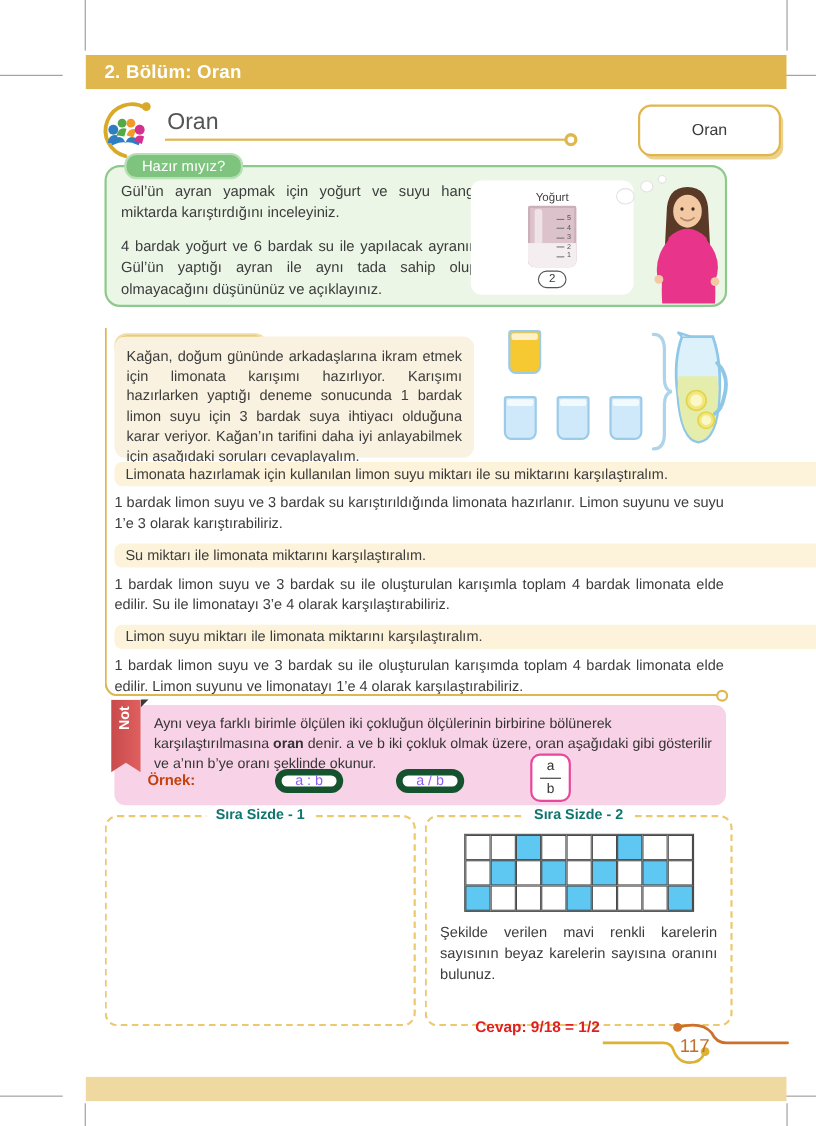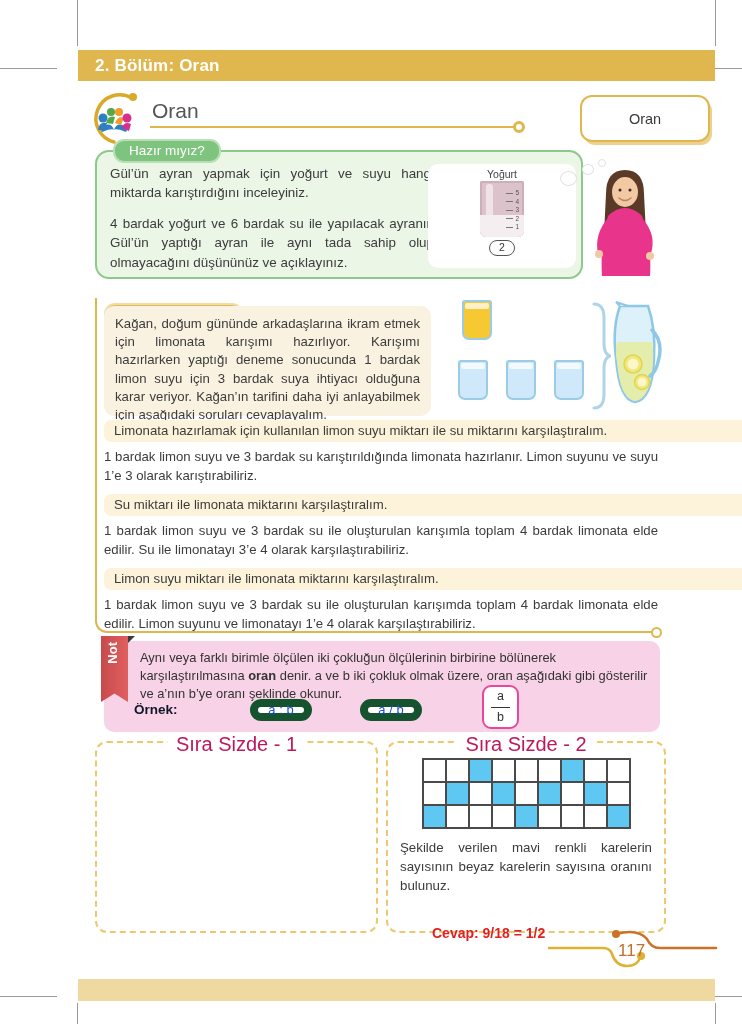--- a/index.html
+++ b/index.html
@@ -28,35 +28,35 @@
   .title-ring { position:absolute; left:513px; top:121px; width:12px; height:12px; border:3px solid var(--gold,#d9b44a); border-radius:50%; background:#fff; }
   .oran-tab {
     position:absolute; left:580px; top:95px; width:130px; height:47px;
     background:#fff; border:2px solid var(--gold,#d9b44a); border-radius:12px;
     box-shadow: 3px 4px 0 -1px #ecd28c;
     font-size:14.5px; color:#3a3a3a; display:flex; align-items:center; justify-content:center;
   }
 
   
   .hazir-box {
-    position:absolute; left:95px; top:150px; width:488px; height:129px;
+    position:absolute; left:95px; top:150px; width:566px; height:129px;
     background:#ebf6e7; border:2px solid #8cc98a; border-radius:14px;
   }
   .pill-label {
     position:absolute; top:-13px; left:16px; color:#fff; font-size:13.5px;
     padding:2px 14px 3px; border-radius:11px; white-space:nowrap;
   }
   .pill-green { background:#7fc47e; border:2px solid #b8e0b5; }
   .pill-gold  { background:#e3bb52; border:2px solid #f0dca4; }
   .hazir-text { position:absolute; left:13px; top:12px; width:324px; font-size:13.4px; line-height:1.45; text-align:justify; color:#3c3c3c; }
   .hazir-text p + p { margin-top:11px; }
 
   .beaker-panel {
     position:absolute; left:331px; top:12px; width:148px; height:104px;
-    background:#fff; border-radius:10px; display:flex; justify-content:space-around; padding:4px 6px 0;
+    background:#fff; border-radius:10px; display:flex; justify-content:space-around; padding:4px 6px 0;align-items:center;
   }
   .beaker { width:58px; text-align:center; position:relative; }
   .beaker-name { font-size:10.5px; color:#444; margin-bottom:1px; }
   .beaker-glass {
     position:relative; width:44px; height:56px; margin:0 auto;
     background:#dcc2cb; border-radius:2px 2px 6px 6px; overflow:hidden;
     box-shadow: inset 0 0 0 2px #cbafba;
   }
   .beaker-glass::before { content:""; position:absolute; left:6px; top:3px; width:7px; height:48px; background:rgba(255,255,255,.55); border-radius:3px; }
   .beaker-fill { position:absolute; left:0; bottom:0; width:100%; }
@@ -106,41 +106,41 @@
     position:absolute; left:101px; top:636px; width:27px; height:66px;
     background:linear-gradient(90deg,#c84a4a,#e06060);
     clip-path: polygon(0 0,100% 0,100% 100%,50% 87%,0 100%);
     z-index:3;
   }
   .not-ribbon span {
     position:absolute; left:4px; top:6px; color:#fff; font-weight:bold; font-size:13px;
     writing-mode: vertical-rl; transform: rotate(180deg);
   }
   .ribbon-fold { position:absolute; left:128px; top:636px; width:0; height:0; border-left:7px solid #3a3a3a; border-bottom:7px solid transparent; z-index:2; }
-  .ornek-label { position:absolute; left:30px; top:60px; font-weight:bold; font-size:13.5px; color:#0f172a; }
+  .ornek-label { position:absolute; left:30px; top:60px; font-weight:bold; font-size:13.5px; color:#c2410c; }
   .notation-box {
-    position:absolute; width:62px; height:22px; background:#fff; border:8px solid #14532d;
-    border-radius:11px; font-size:13px; color:#1d4ed8; display:flex; align-items:center; justify-content:center;
+    position:absolute; width:62px; height:22px; background:#fff; border:6px solid #14532d;
+    border-radius:11px; font-size:13px; color:#8b5cf6; display:flex; align-items:center; justify-content:center;
   }
   .frac-box {
     position:absolute; left:378px; top:44px; width:37px; height:44px; background:#fff;
     border:2px solid #e8489c; border-radius:9px; display:flex; flex-direction:column;
     align-items:center; justify-content:center; font-size:12.5px; color:#333;
   }
   .frac-box .num { border-bottom:1.5px solid #333; padding:0 6px 1px; }
   .frac-box .den { padding-top:1px; }
 
   
   .sira {
     position:absolute; top:741px; height:192px; background:#fff;
     border:2px dashed #ecc96d; border-radius:12px; padding:13px 12px 0;
   }
   .sira-title {
     position:absolute; top:-10px; left:50%; transform:translateX(-50%);
-    background:#fff; padding:0 9px; color:#be185d; font-weight:normal; font-size:20px; white-space:nowrap;
+    background:#fff; padding:0 9px; color:#0f766e; font-weight:bold; font-size:13px; white-space:nowrap;
   }
   .sira-body { font-size:13.3px; line-height:1.42; text-align:justify; color:#3c3c3c; }
   .answer { color:#e01f1f; font-weight:bold; font-size:14px; }
   .ratio-grid { display:grid; grid-template-columns:repeat(9,23px); grid-auto-rows:23px; width:209px; margin:2px auto 10px; border:1px solid #4a4a4a; }
   .cell { border:1px solid #4a4a4a; background:#fff; }
   .cell.blue { background:#5ec8f2; }
 
   
   .bottom-band { position:absolute; left:78px; top:979px; width:637px; height:22px; background:#efd9a0; }
   .pageno-svg { position:absolute; left:548px; top:924px; }

